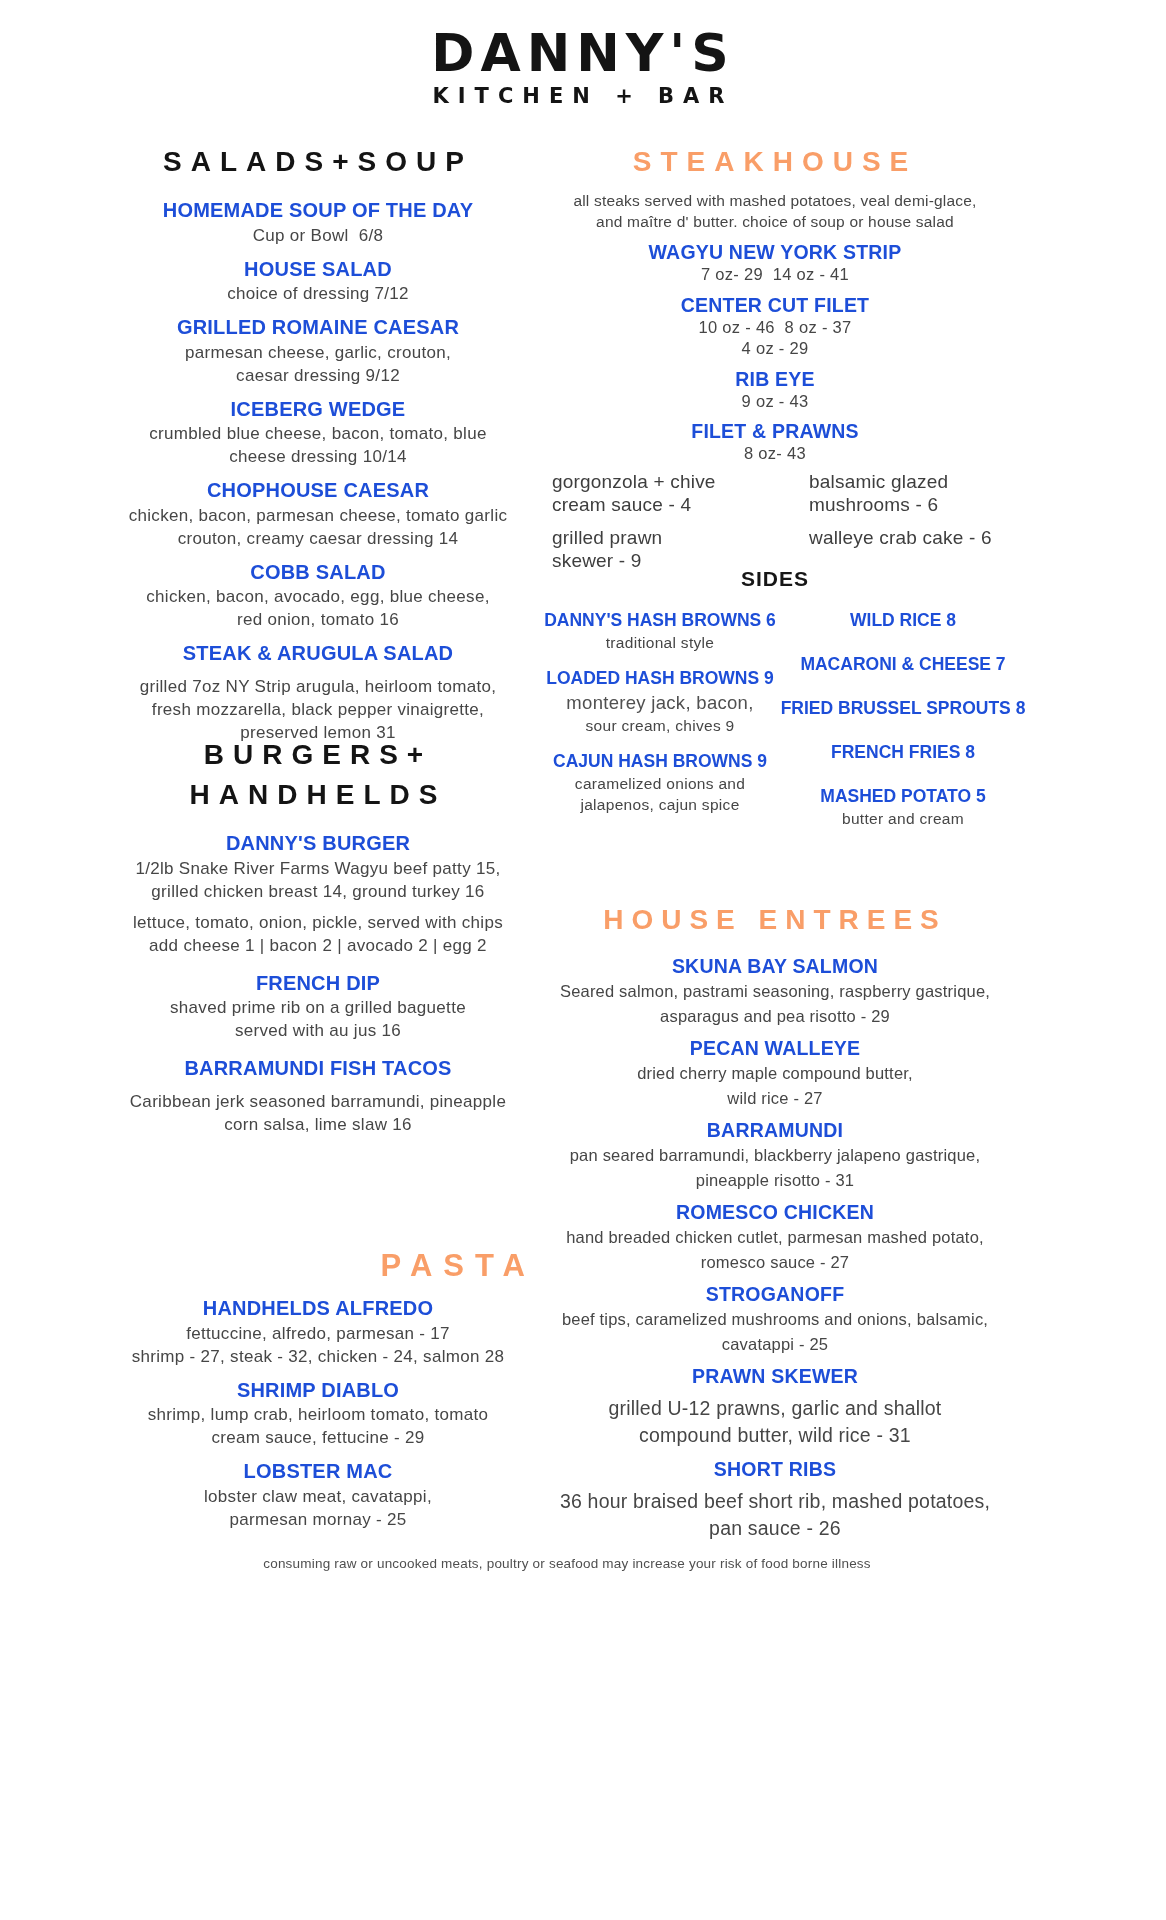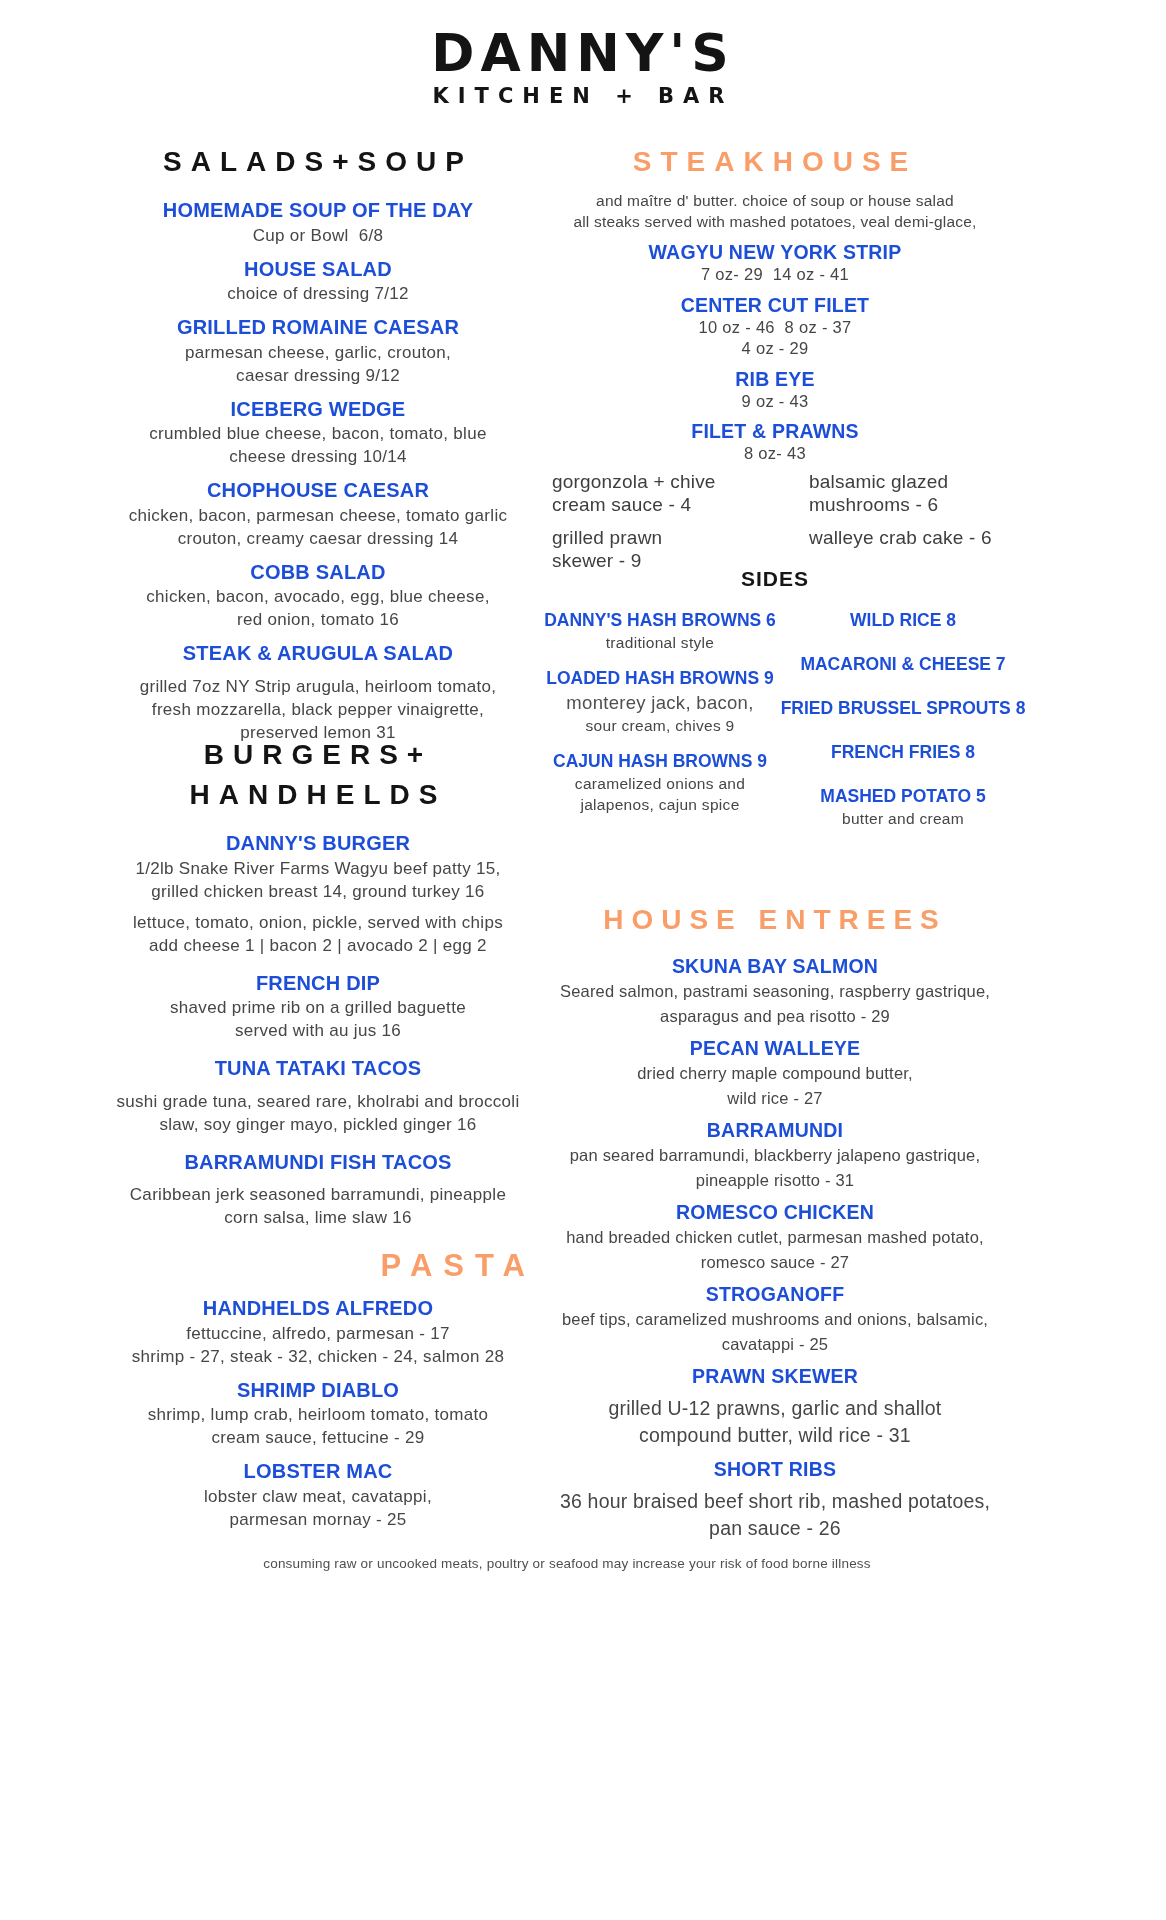--- a/index.html
+++ b/index.html
@@ -155,27 +155,20 @@
           </div>
         </div>
         <div class="menu-item">
           <div class="mi-name">FRENCH DIP</div>
           <div class="mi-para">
             <div class="mi-line">shaved prime rib on a grilled baguette</div>
             <div class="mi-line">served with au jus 16</div>
           </div>
         </div>
         <div class="menu-item gap-name">
-          <div class="mi-name">TUNA TATAKI TACOS</div>
-          <div class="mi-para">
-            <div class="mi-line">sushi grade tuna, seared rare, kholrabi and broccoli</div>
-            <div class="mi-line">slaw, soy ginger mayo, pickled ginger 16</div>
-          </div>
-        </div>
-        <div class="menu-item gap-name">
           <div class="mi-name">BARRAMUNDI FISH TACOS</div>
           <div class="mi-para">
             <div class="mi-line">Caribbean jerk seasoned barramundi, pineapple</div>
             <div class="mi-line">corn salsa, lime slaw 16</div>
           </div>
         </div>
       </div>
   </section>
 
   <section class="block pasta">
@@ -201,22 +194,22 @@
             <div class="mi-line">lobster claw meat, cavatappi,</div>
             <div class="mi-line">parmesan mornay - 25</div>
           </div>
         </div>
       </div>
   </section>
 
   <section class="block steakhouse">
     <h2 class="sec-title accent">STEAKHOUSE</h2>
     <div class="intro">
+      <div>all steaks served with mashed potatoes, veal demi-glace,</div>
       <div>and maître d' butter. choice of soup or house salad</div>
-      <div>all steaks served with mashed potatoes, veal demi-glace,</div>
     </div>
     <div class="items">
         <div class="menu-item">
           <div class="mi-name">WAGYU NEW YORK STRIP</div>
           <div class="mi-para">
             <div class="mi-line">7 oz- 29  14 oz - 41</div>
           </div>
         </div>
         <div class="menu-item">
           <div class="mi-name">CENTER CUT FILET</div>

